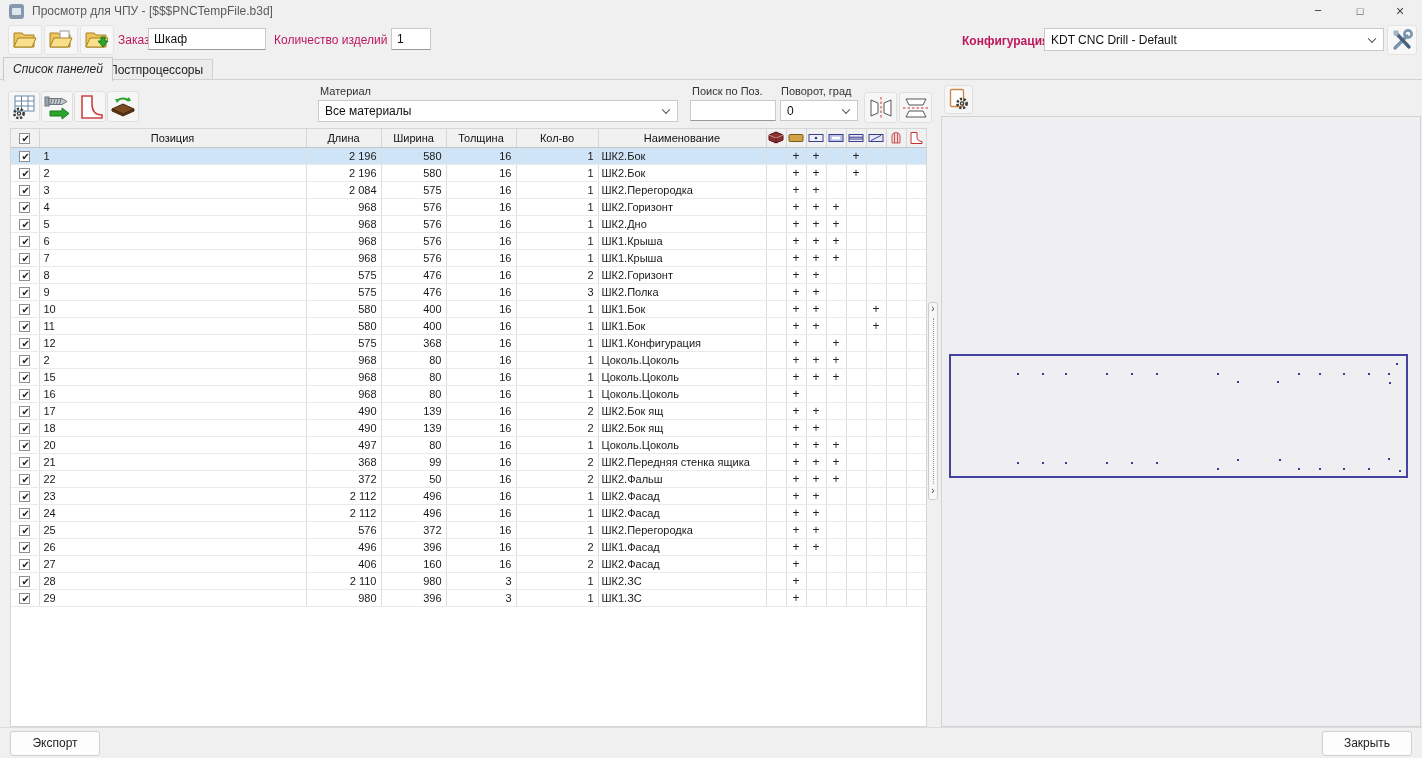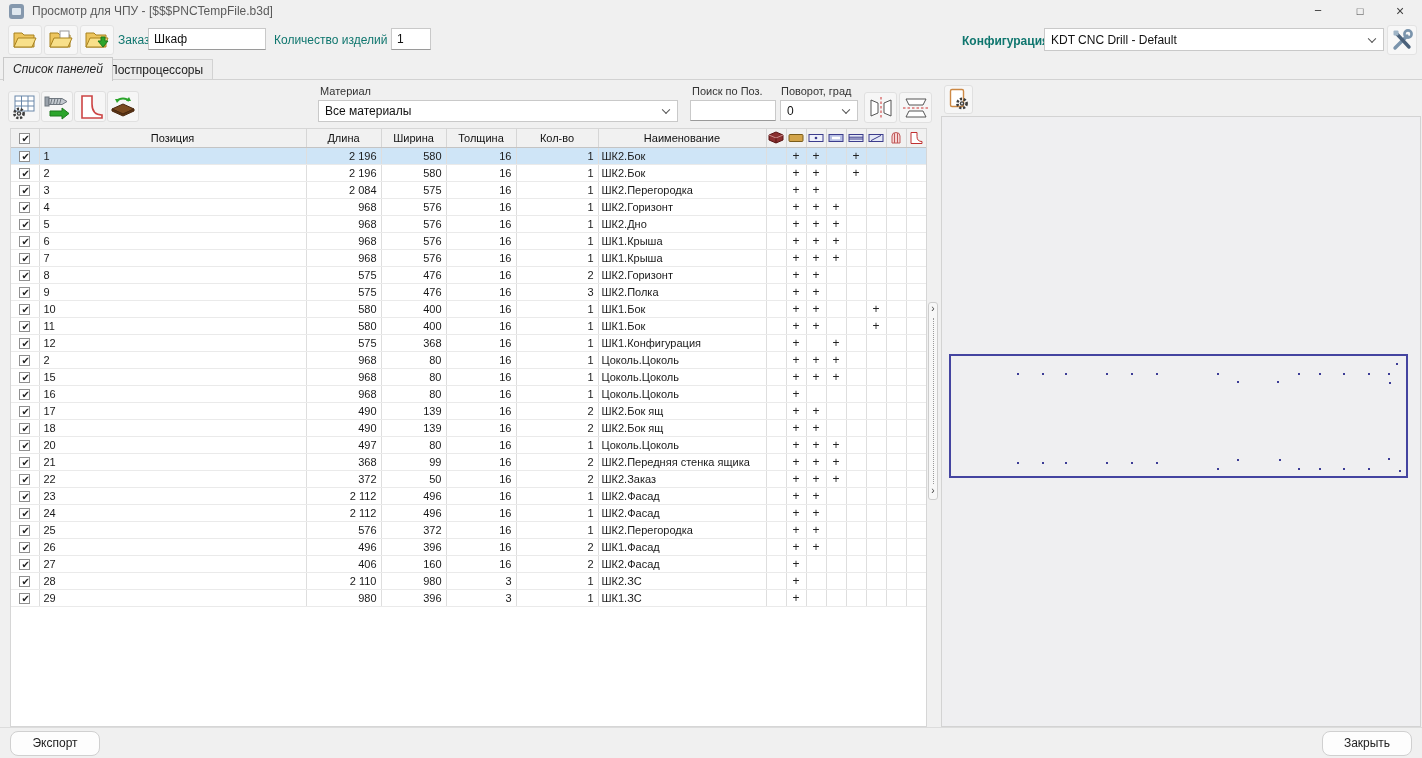--- a/index.html
+++ b/index.html
@@ -16,21 +16,21 @@
   #title-text { position:absolute; left:32px; top:4px; font-size:12px; color:#5a5a5a; }
   .winbtn { position:absolute; top:0; width:40px; height:24px; text-align:center; line-height:22px;
             font-size:13px; color:#404040; cursor:default; }
   #btn-min { right:84px; } #btn-max { right:42px; font-size:11px; } #btn-close { right:2px; font-size:14px; }
 
   
   #toolbar { position:absolute; left:0; top:22px; width:1422px; height:35px; }
   .tbtn { position:absolute; top:3px; width:34px; height:30px; border:1px solid #e3e3e3;
           border-radius:3px; background:#f7f7f7; display:flex; align-items:center; justify-content:center; }
   #fold1 { left:8px; } #fold2 { left:44px; } #fold3 { left:80px; }
-  .lbl { position:absolute; font-size:12px; color:#0f766e; top:11px; }
+  .lbl { position:absolute; font-size:12px; color:#be185d; top:11px; }
   #lbl-order { left:118px; } #lbl-qty { left:274px; } #lbl-config { left:962px; top:12px;font-weight:bold; }
   .tinput { position:absolute; top:6px; height:22px; border:1px solid #c9c9c9; border-bottom:1px solid #9a9a9a;
             background:#fff; font-size:12px; padding:0 5px; font-family:inherit; color:#111; }
   #inp-order { left:148px; width:118px; } #inp-qty { left:391px; width:40px; }
   .ddown { position:absolute; background:#fff; border:1px solid #c9c9c9; font-size:12px; color:#111;
            display:flex; align-items:center; padding:0 22px 0 6px; }
   .chev { position:absolute; right:8px; top:50%; width:6px; height:6px; border-right:1.4px solid #555;
           border-bottom:1.4px solid #555; transform:translateY(-70%) rotate(45deg); }
   #dd-config { left:1044px; top:6px; width:340px; height:23px; }
   #btn-tools { left:1387px; top:3px; width:30px; height:30px; }
@@ -91,21 +91,21 @@
   #viewport { position:absolute; left:941px; top:116px; width:480px; height:611px;
               background:#efeff1; border:1px solid #d3d3d3; }
   #drawing { position:absolute; left:7px; top:237px; width:459px; height:124px;
              border:2px solid #4444a0; background:#efeff1; }
   .dot { position:absolute; width:2px; height:2px; background:#3c3c96; }
 
   
   #footer { position:absolute; left:0; top:727px; width:1422px; height:31px; background:#f0f0f0;
             border-top:1px solid #dcdcdc; }
   .fbutton { position:absolute; top:3px; width:90px; height:25px; background:#fdfdfd;
-             border:1px solid #d0d0d0; border-radius:8px; font-size:12px; color:#222;
+             border:1px solid #d0d0d0; border-radius:3px; font-size:12px; color:#222;
              font-family:inherit; text-align:center; line-height:23px; }
   #btn-export { left:10px; } #btn-close2 { left:1322px; }
 
   svg { display:block; }
 </style>
 </head>
 <body>
 
 <div id="win">
 
@@ -650,21 +650,21 @@
       <td class="c-mark"></td>
       <td class="c-mark"></td>
     </tr>
           <tr>
       <td class="c-check"><span class="cb"></span></td>
       <td class="c-pos">22</td>
       <td class="c-num">372</td>
       <td class="c-num">50</td>
       <td class="c-num">16</td>
       <td class="c-num">2</td>
-      <td class="c-name">ШК2.Заказ</td>
+      <td class="c-name">ШК2.Фальш</td>
       <td class="c-mark"></td>
       <td class="c-mark">+</td>
       <td class="c-mark">+</td>
       <td class="c-mark">+</td>
       <td class="c-mark"></td>
       <td class="c-mark"></td>
       <td class="c-mark"></td>
       <td class="c-mark"></td>
     </tr>
           <tr>

